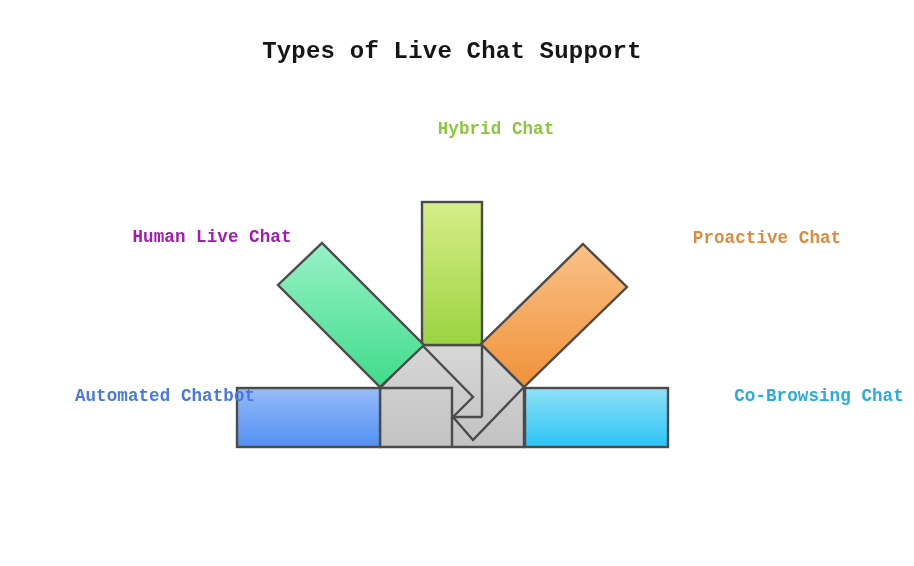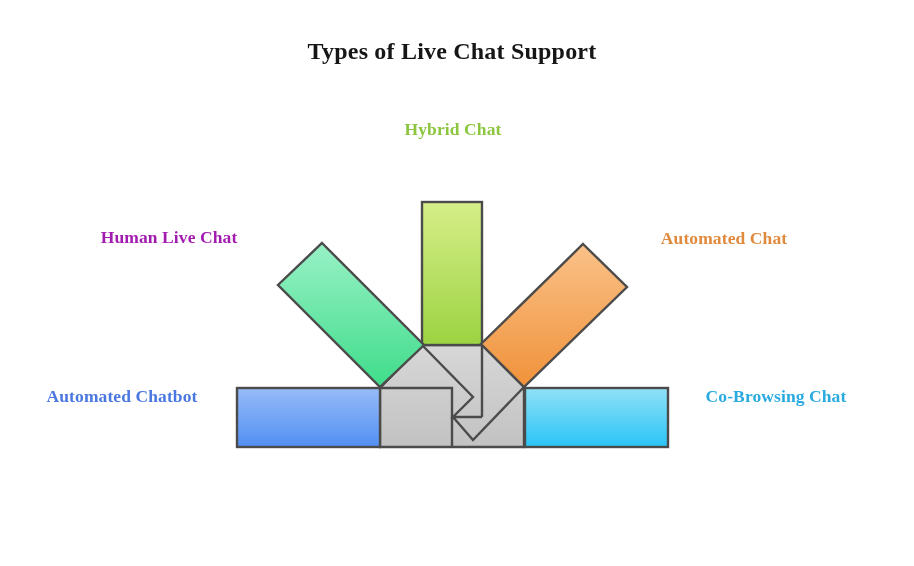--- a/index.html
+++ b/index.html
@@ -1,39 +1,40 @@
 <!DOCTYPE html>
 <html><head>
 <meta charset="utf-8">
 <style>
   html,body{margin:0;padding:0;background:#fff;}
   .canvas{
     position:relative;
     width:914px;height:529px;
     background:#ffffff;
     overflow:hidden;
-    font-family:Liberation Serif, serif;
+    font-family:Liberation Mono, monospace;
   }
   .title{
     position:absolute;
     left:452px;top:38px;
     transform:translateX(-50%);
     font-size:24px;
     font-weight:700;
     color:#161616;
     white-space:nowrap;
     letter-spacing:0.2px;
   }
   .arrow-label{
     position:absolute;
     transform:translate(-50%,-50%);
     font-size:17.5px;
     font-weight:700;
     white-space:nowrap;
     letter-spacing:0.1px;
+    margin-left:43px;
   }
   .label-hybrid{left:453px;top:129px;color:#8cc63f;}
   .label-human{left:169px;top:237px;color:#a21caf;}
   .label-proactive{left:724px;top:238px;color:#e08a3d;}
   .label-automated{left:122px;top:396px;color:#4b78e0;}
   .label-cobrowsing{left:776px;top:396px;color:#2aabdf;}
   svg{position:absolute;left:0;top:0;}
 </style>
 </head>
 <body>
@@ -76,17 +77,17 @@
 
     <rect x="422" y="202" width="60" height="143" fill="url(#gLime)" stroke="#4b4b4b" stroke-width="2.4"></rect>
     <polygon points="322,243 424,345 380,387 278,285" fill="url(#gMint)" stroke="#4b4b4b" stroke-width="2.4" stroke-linejoin="miter"></polygon>
     <polygon points="583,244 627,287 524,387 481,344" fill="url(#gOrange)" stroke="#4b4b4b" stroke-width="2.4" stroke-linejoin="miter"></polygon>
     <rect x="237" y="388" width="143" height="59" fill="url(#gBlue)" stroke="#4b4b4b" stroke-width="2.4"></rect>
     <rect x="525" y="388" width="143" height="59" fill="url(#gCyan)" stroke="#4b4b4b" stroke-width="2.4"></rect>
   </svg>
 
   <span class="arrow-label label-hybrid">Hybrid Chat</span>
   <span class="arrow-label label-human">Human Live Chat</span>
-  <span class="arrow-label label-proactive">Automated Chat</span>
+  <span class="arrow-label label-proactive">Proactive Chat</span>
   <span class="arrow-label label-automated">Automated Chatbot</span>
   <span class="arrow-label label-cobrowsing">Co-Browsing Chat</span>
 
 </div>
 
 </body></html>

